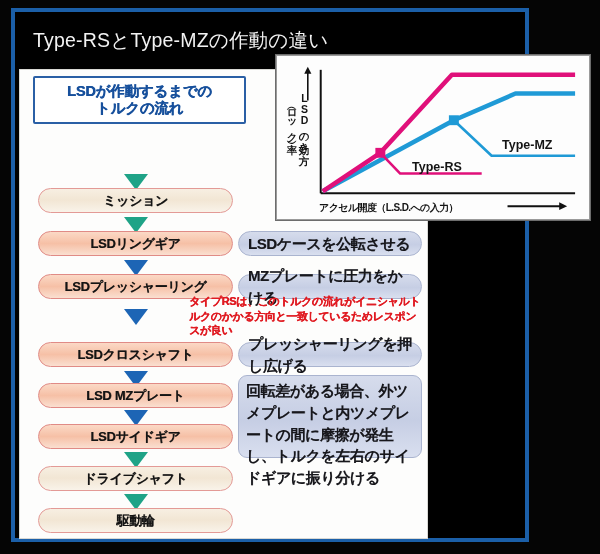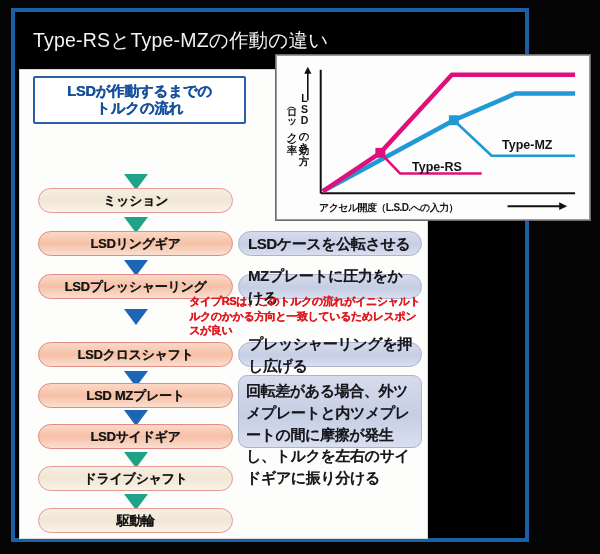--- a/index.html
+++ b/index.html
@@ -216,21 +216,21 @@
     <span>LSDクロスシャフト</span>
   </div>
   <div class="note single" style="left:238px; top:342px; width:184px;">
     <span>プレッシャーリングを押し広げる</span>
   </div>
   <div class="arrow blue" style="left:124px; top:371px;"></div>
 
   <div class="pill salmon" style="left:38px; top:383px; width:195px;">
     <span>LSD MZプレート</span>
   </div>
-  <div class="note" style="left:238px; top:375px; width:184px; height:73px;">
+  <div class="note" style="left:238px; top:375px; width:184px; height:83px;">
     <span>回転差がある場合、外ツメプレートと内ツメプレートの間に摩擦が発生し、トルクを左右のサイドギアに振り分ける</span>
   </div>
   <div class="arrow blue" style="left:124px; top:410px;"></div>
 
   <div class="pill salmon" style="left:38px; top:424px; width:195px;">
     <span>LSDサイドギア</span>
   </div>
   <div class="arrow teal" style="left:124px; top:452px;"></div>
 
   <div class="pill cream" style="left:38px; top:466px; width:195px;">

